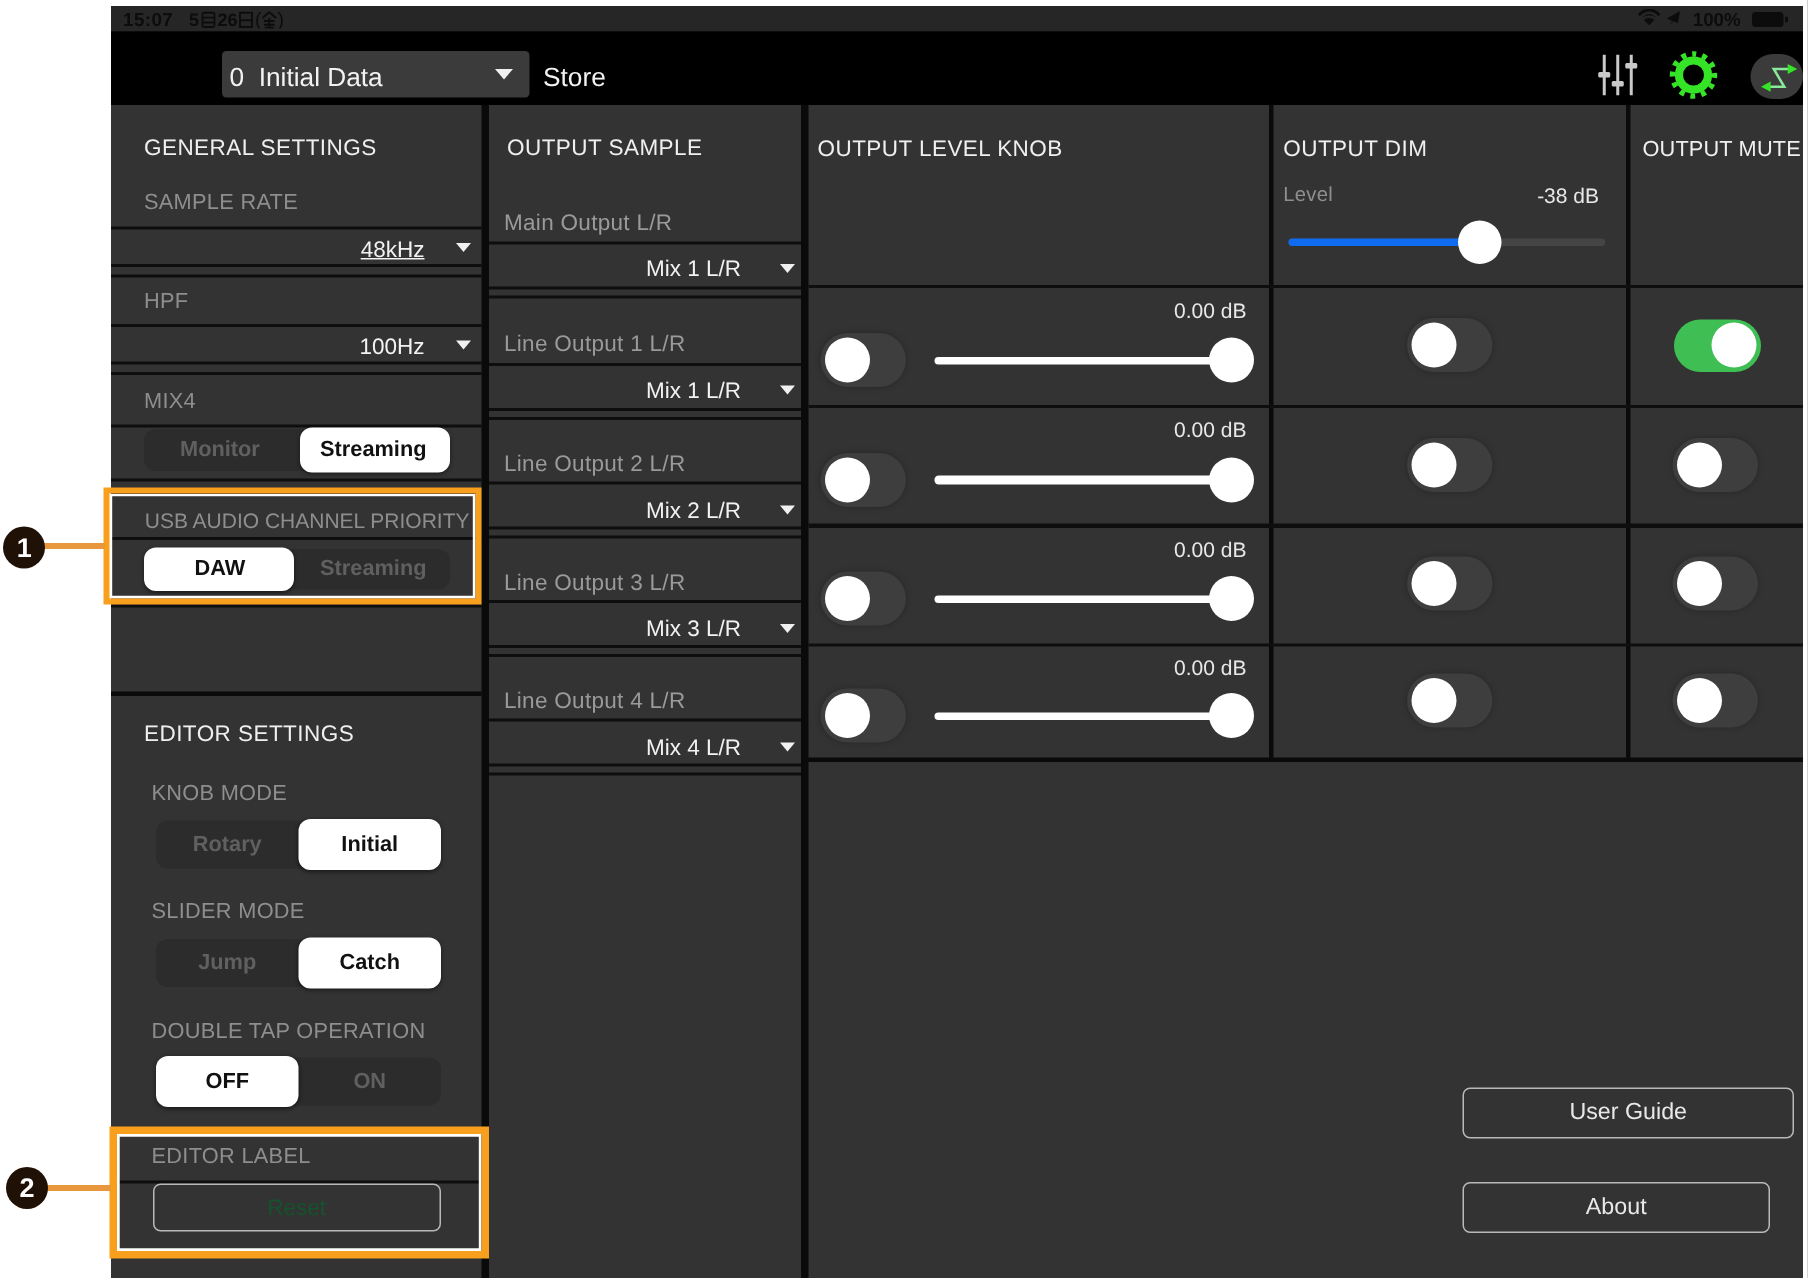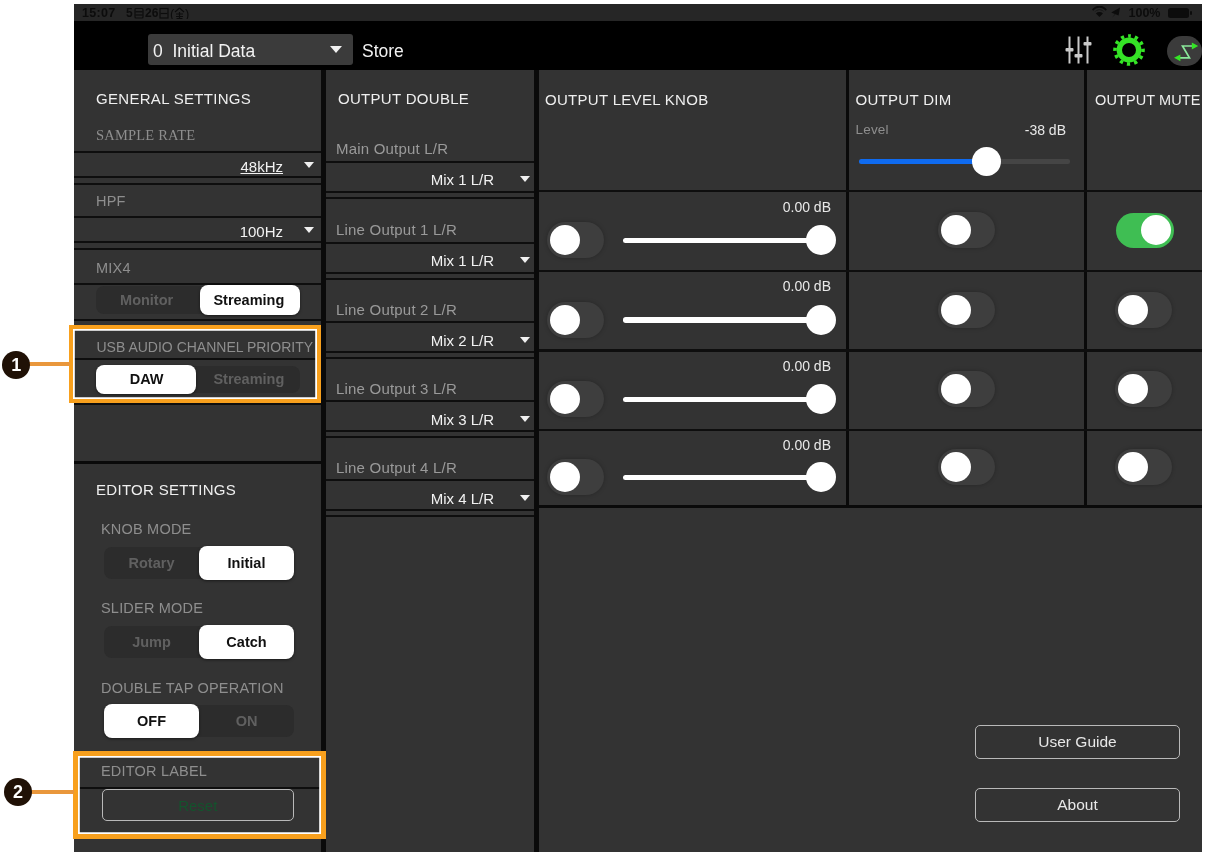--- a/index.html
+++ b/index.html
@@ -101,21 +101,21 @@
   </svg>
 
   <div class="col" id="c1" style="left:74px;top:70px;width:247px;height:782px;"></div>
   <div class="col" id="c2" style="left:325.5px;top:70px;width:208.5px;height:782px;"></div>
   <div class="col" id="c3" style="left:539px;top:70px;width:306.5px;height:435px;"></div>
   <div class="col" id="c4" style="left:848.5px;top:70px;width:235px;height:435px;"></div>
   <div class="col" id="c5" style="left:1086.5px;top:70px;width:115.5px;height:435px;"></div>
   <div class="col" id="bigpanel" style="left:539px;top:507.5px;width:663px;height:344.5px;"></div>
 
   <div class="a hdr" style="left:96px;top:90px;">GENERAL SETTINGS</div>
-  <div class="a lbl" style="left:96px;top:127px;font-family:Liberation Serif, serif;">SAMPLE RATE</div>
+  <div class="a lbl" style="left:96px;top:127px;">SAMPLE RATE</div>
   <div class="hline" style="left:74px;top:151px;width:247px;"></div>
   <div class="a val ct" style="left:74px;top:155px;width:209px;height:23px;justify-content:flex-end;text-decoration:underline;">48kHz</div>
   <div class="tri" style="left:304px;top:161.5px;border-left-width:5.8px;border-right-width:5.8px;border-top-width:6.4px;"></div>
   <div class="hline" style="left:74px;top:176px;width:247px;"></div>
   <div class="hline" style="left:74px;top:182.5px;width:247px;"></div>
   <div class="a lbl" style="left:96px;top:193px;">HPF</div>
   <div class="hline" style="left:74px;top:216px;width:247px;"></div>
   <div class="a val ct" style="left:74px;top:220px;width:209px;height:23px;justify-content:flex-end;">100Hz</div>
   <div class="tri" style="left:304px;top:226.5px;border-left-width:5.8px;border-right-width:5.8px;border-top-width:6.4px;"></div>
   <div class="hline" style="left:74px;top:241px;width:247px;"></div>
@@ -156,21 +156,21 @@
   <div class="seg" style="left:104px;top:705px;width:190px;height:32px;">
     <div class="on" style="left:0;width:95px;"></div>
     <div class="t ton" style="left:0;">OFF</div>
     <div class="t toff" style="left:50%;">ON</div>
   </div>
   <div class="a lbl" style="left:101px;top:763px;">EDITOR LABEL</div>
   <div class="hline" style="left:74px;top:787px;width:247px;"></div>
   <div class="btn" style="left:102px;top:789px;width:191.5px;height:32px;color:#14532d;font-size:15px;">Reset</div>
   <div class="a" style="left:74px;top:833.5px;width:247px;height:3.5px;background:#0a0a0a;"></div>
 
-  <div class="a hdr" style="left:338px;top:89.5px;">OUTPUT DOUBLE</div>
+  <div class="a hdr" style="left:338px;top:89.5px;">OUTPUT SAMPLE</div>
   <div class="a lbl" style="left:336px;top:140px;color:#9a9a9a;font-size:15px;">Main Output L/R</div>
   <div class="a lbl" style="left:336px;top:221px;color:#9a9a9a;font-size:15px;">Line Output 1 L/R</div>
   <div class="a lbl" style="left:336px;top:301px;color:#9a9a9a;font-size:15px;">Line Output 2 L/R</div>
   <div class="a lbl" style="left:336px;top:380px;color:#9a9a9a;font-size:15px;">Line Output 3 L/R</div>
   <div class="a lbl" style="left:336px;top:458.5px;color:#9a9a9a;font-size:15px;">Line Output 4 L/R</div>
 
   <div class="hline" style="left:325.5px;top:160.5px;width:208.5px;"></div>
   <div class="a val ct" style="left:325.5px;top:171px;width:168.5px;justify-content:flex-end;">Mix 1 L/R</div>
   <div class="tri" style="left:519.5px;top:176px;border-left-width:5.8px;border-right-width:5.8px;border-top-width:6.4px;"></div>
   <div class="hline" style="left:325.5px;top:191px;width:208.5px;"></div>
@@ -261,21 +261,21 @@
   <div class="togoff" style="left:1115px;top:291.5px;">
       <div class="kn"></div>
     </div>
   <div class="togoff" style="left:1115px;top:371px;">
       <div class="kn"></div>
     </div>
   <div class="togoff" style="left:1115px;top:449px;">
       <div class="kn"></div>
     </div>
 
-  <div class="btn" style="left:975px;top:725px;width:205px;height:34px;">User Guide</div>
+  <div class="btn" style="left:975px;top:725px;width:221px;height:34px;">User Guide</div>
   <div class="btn" style="left:975px;top:787.5px;width:205px;height:34px;">About</div>
 
   <div class="obox" style="left:69px;top:325px;width:251.5px;height:77.5px;"></div>
   <div class="oline" style="left:29px;top:361.8px;width:41px;"></div>
   <div class="ocirc" style="left:2.2px;top:350.5px;">1</div>
   <div class="obox" style="left:73px;top:751px;width:252.5px;height:88px;border-width:5px;"></div>
   <div class="oline" style="left:31px;top:789.7px;width:43px;"></div>
   <div class="ocirc" style="left:4px;top:778px;">2</div>
 
 </div>

